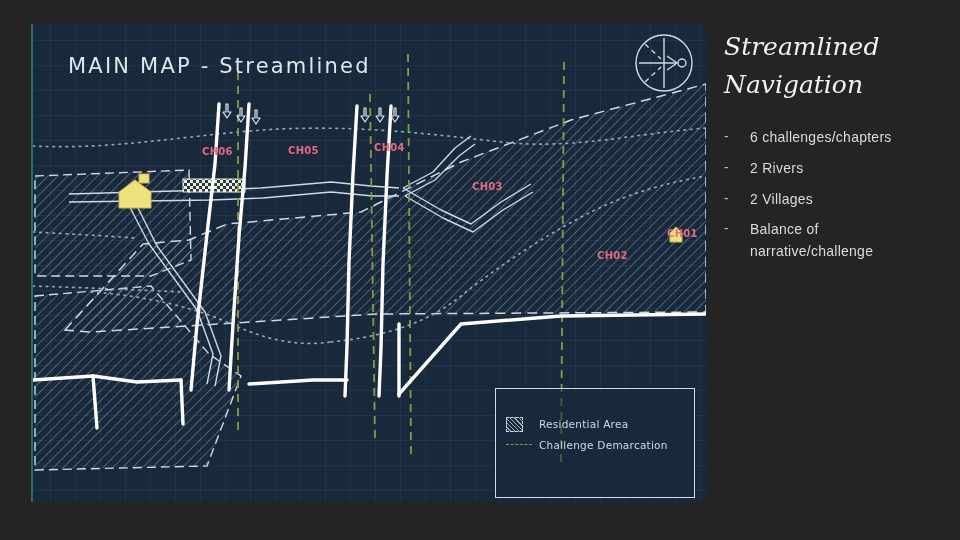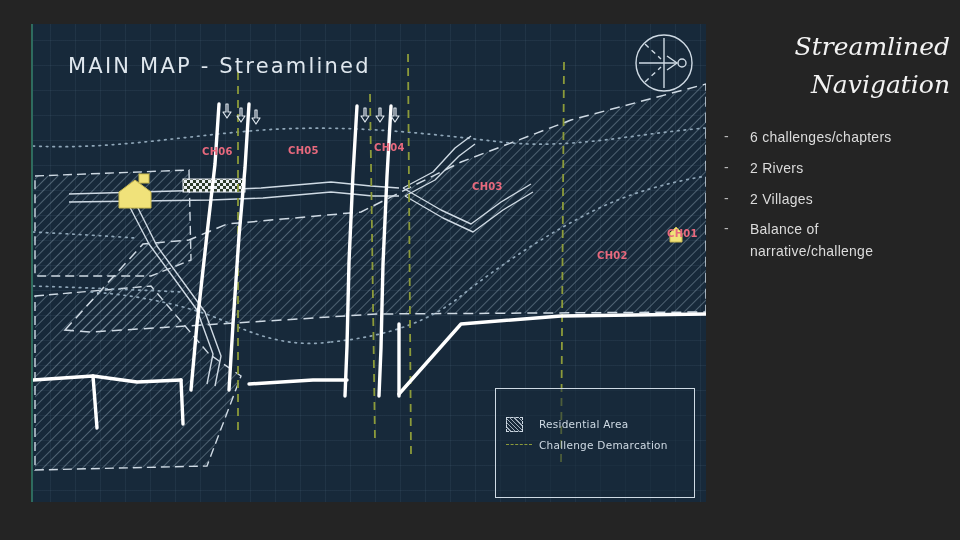--- a/index.html
+++ b/index.html
@@ -79,21 +79,21 @@
   .sw-demarc{position:absolute;top:6px;left:0;width:26px;height:0;
      border-top:1.8px dashed #8c9b3a;}
 
   
   #headline{
     position:absolute;left:724px;top:28px;width:226px;
     font-family:"DejaVu Serif", serif;
     font-style:italic;
     font-size:25px;line-height:1.52;
     color:#f2f2f2;
-    text-align:right;
+    text-align:left;
   }
   #bullets{
     position:absolute;left:724px;top:126px;width:232px;
   }
   .bullet{
     display:flex;align-items:flex-start;margin-bottom:9px;
   }
   .bullet-dash{
     width:26px;flex:none;
     font-family:"Liberation Sans", sans-serif;

